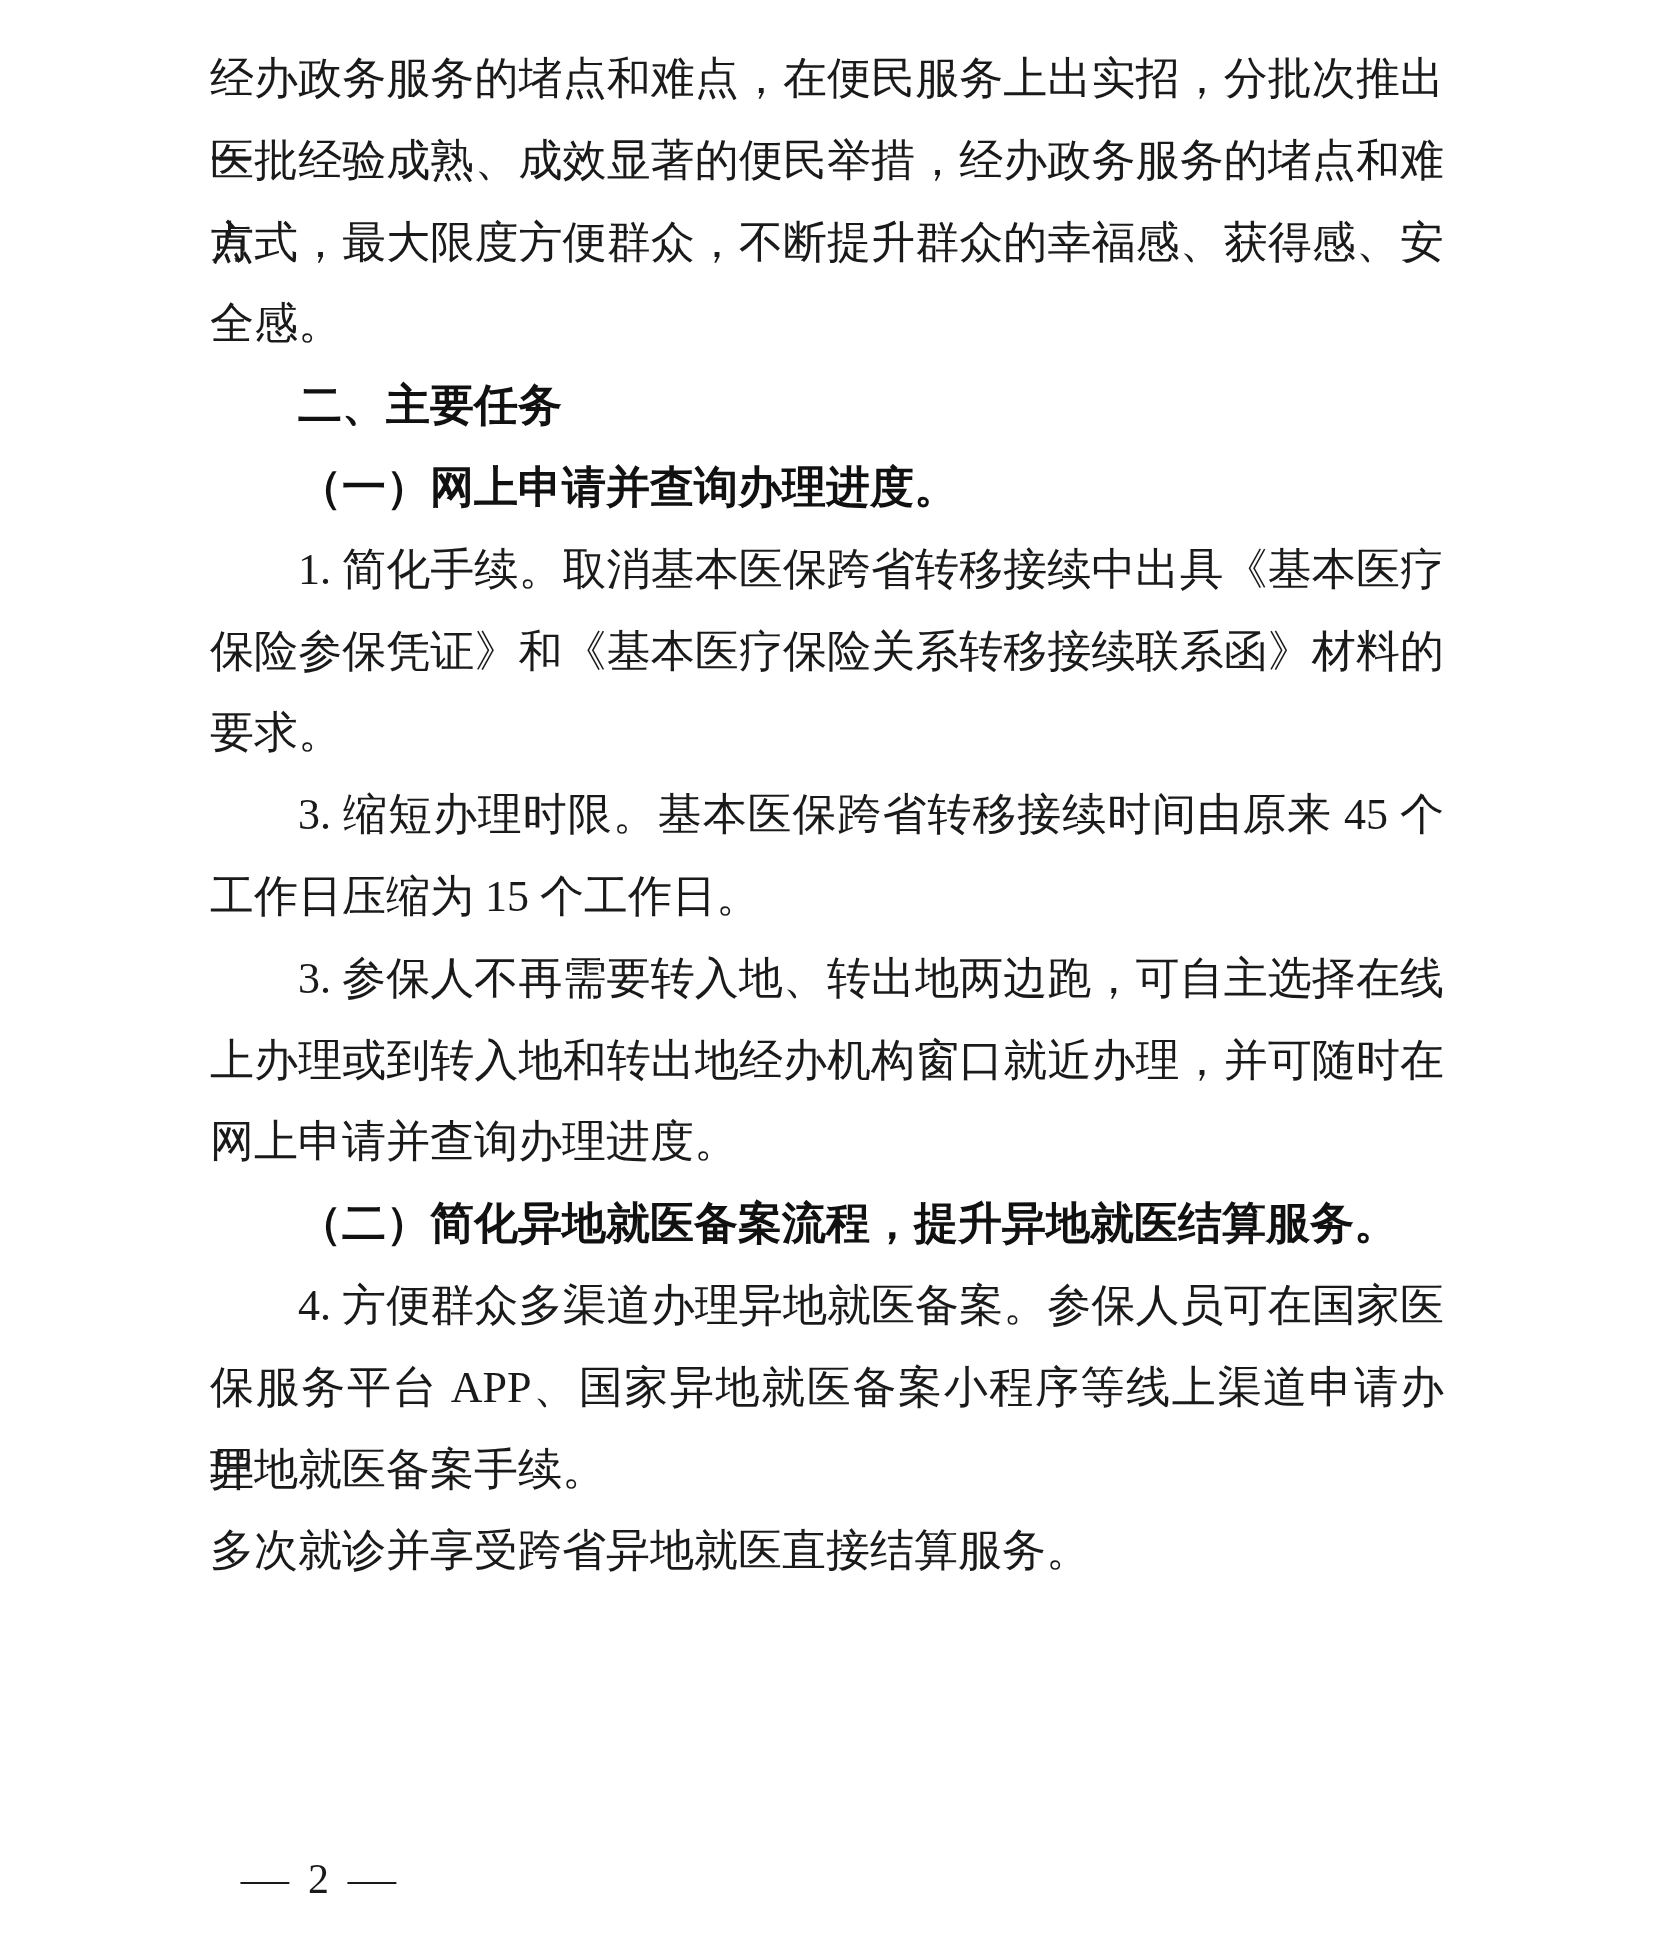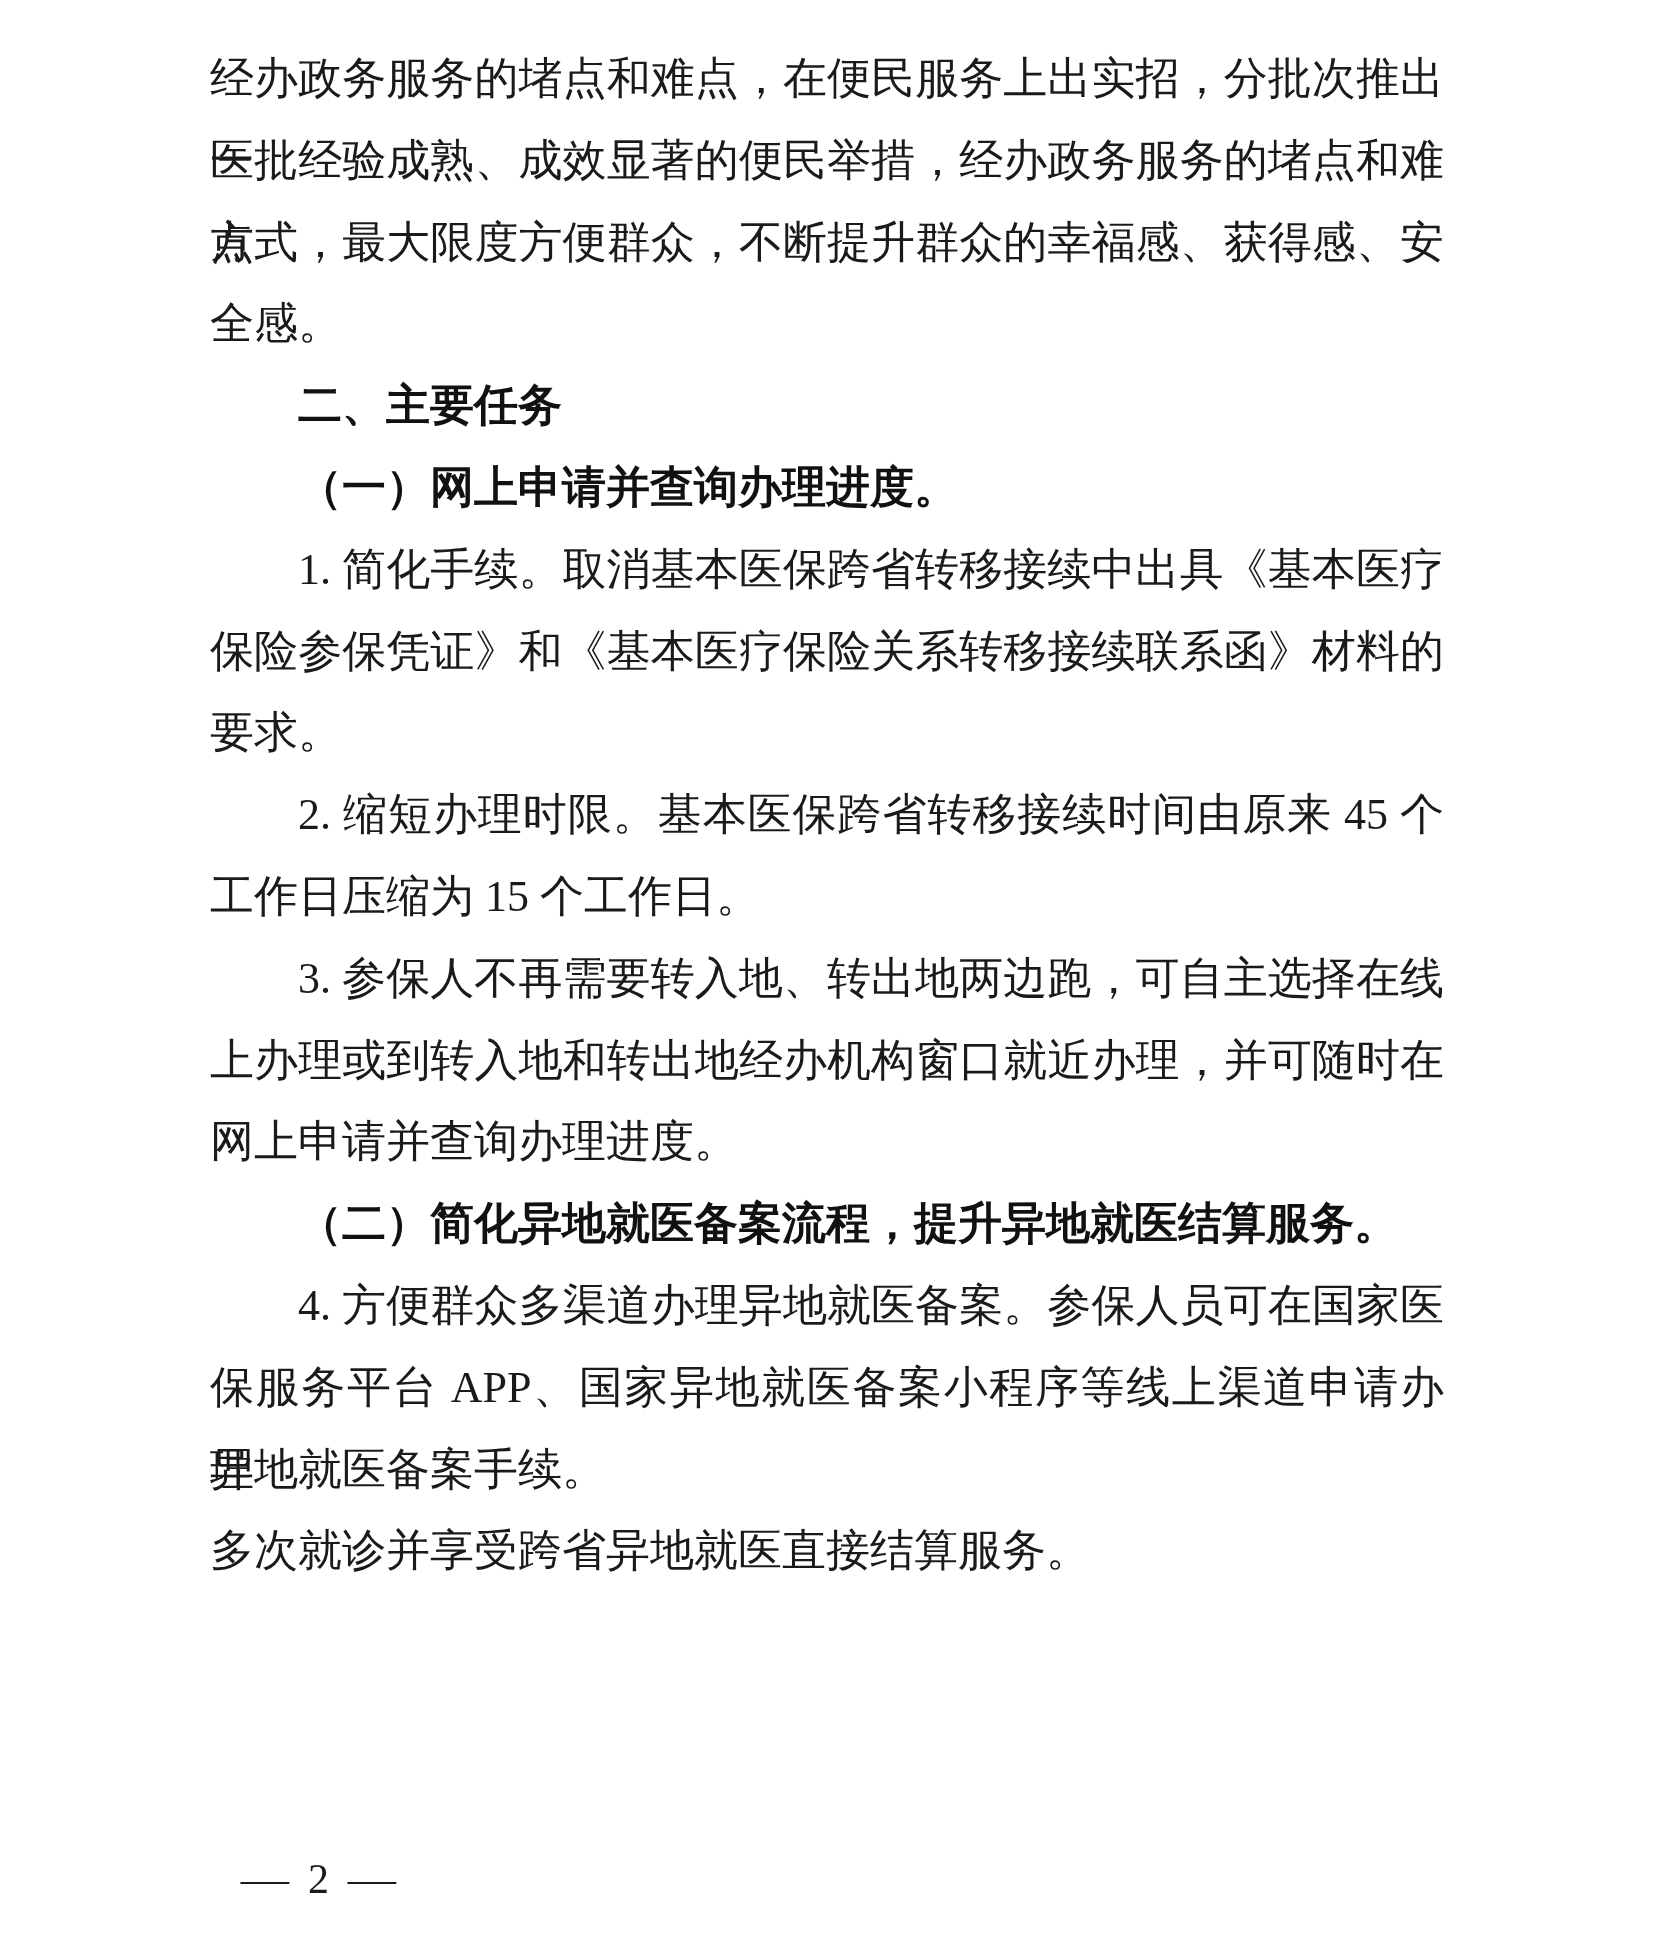--- a/index.html
+++ b/index.html
@@ -70,21 +70,21 @@
   <div class="doc-lines">
       <div class="line body fill">经办政务服务的堵点和难点，在便民服务上出实招，分批次推出医</div>
       <div class="line body fill">一批经验成熟、成效显著的便民举措，经办政务服务的堵点和难点</div>
       <div class="line body fill">方式，最大限度方便群众，不断提升群众的幸福感、获得感、安</div>
       <div class="line body">全感。</div>
       <div class="line heading-major indent">二、主要任务</div>
       <div class="line heading-sub indent">（一）网上申请并查询办理进度。</div>
       <div class="line body indent fill">1. 简化手续。取消基本医保跨省转移接续中出具《基本医疗</div>
       <div class="line body fill">保险参保凭证》和《基本医疗保险关系转移接续联系函》材料的</div>
       <div class="line body">要求。</div>
-      <div class="line body indent fill">2. 缩短办理时限。基本医保跨省转移接续时间由原来 45 个</div>
+      <div class="line body indent fill">3. 缩短办理时限。基本医保跨省转移接续时间由原来 45 个</div>
       <div class="line body">工作日压缩为 15 个工作日。</div>
       <div class="line body indent fill">3. 参保人不再需要转入地、转出地两边跑，可自主选择在线</div>
       <div class="line body fill">上办理或到转入地和转出地经办机构窗口就近办理，并可随时在</div>
       <div class="line body">网上申请并查询办理进度。</div>
       <div class="line heading-sub indent">（二）简化异地就医备案流程，提升异地就医结算服务。</div>
       <div class="line body indent fill">4. 方便群众多渠道办理异地就医备案。参保人员可在国家医</div>
       <div class="line body fill">保服务平台 APP、国家异地就医备案小程序等线上渠道申请办理</div>
       <div class="line body">异地就医备案手续。</div>
       <div class="line body">多次就诊并享受跨省异地就医直接结算服务。</div>
     </div>

